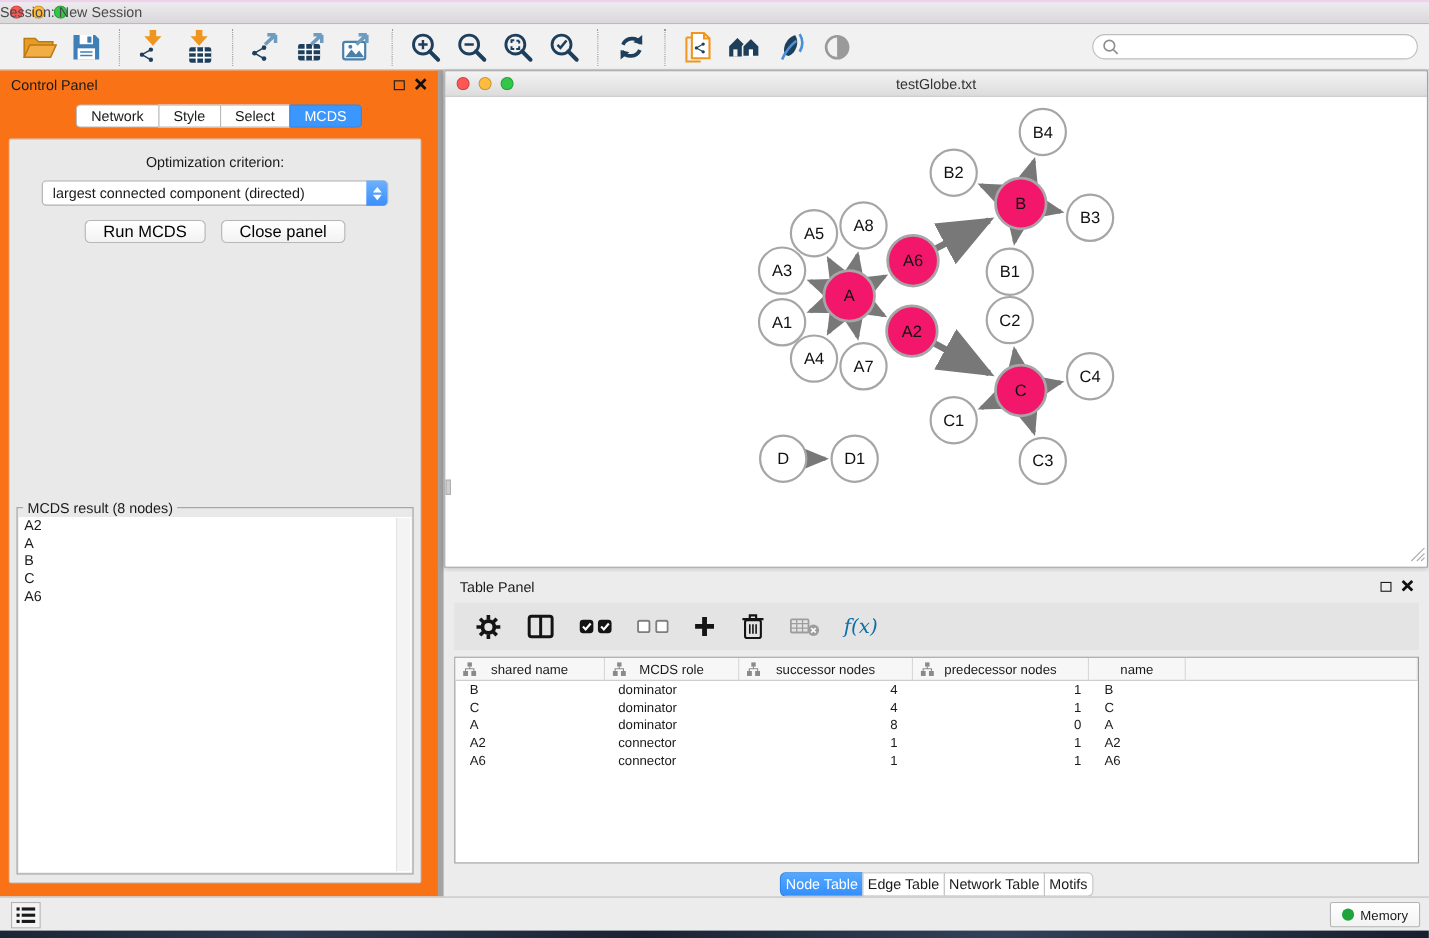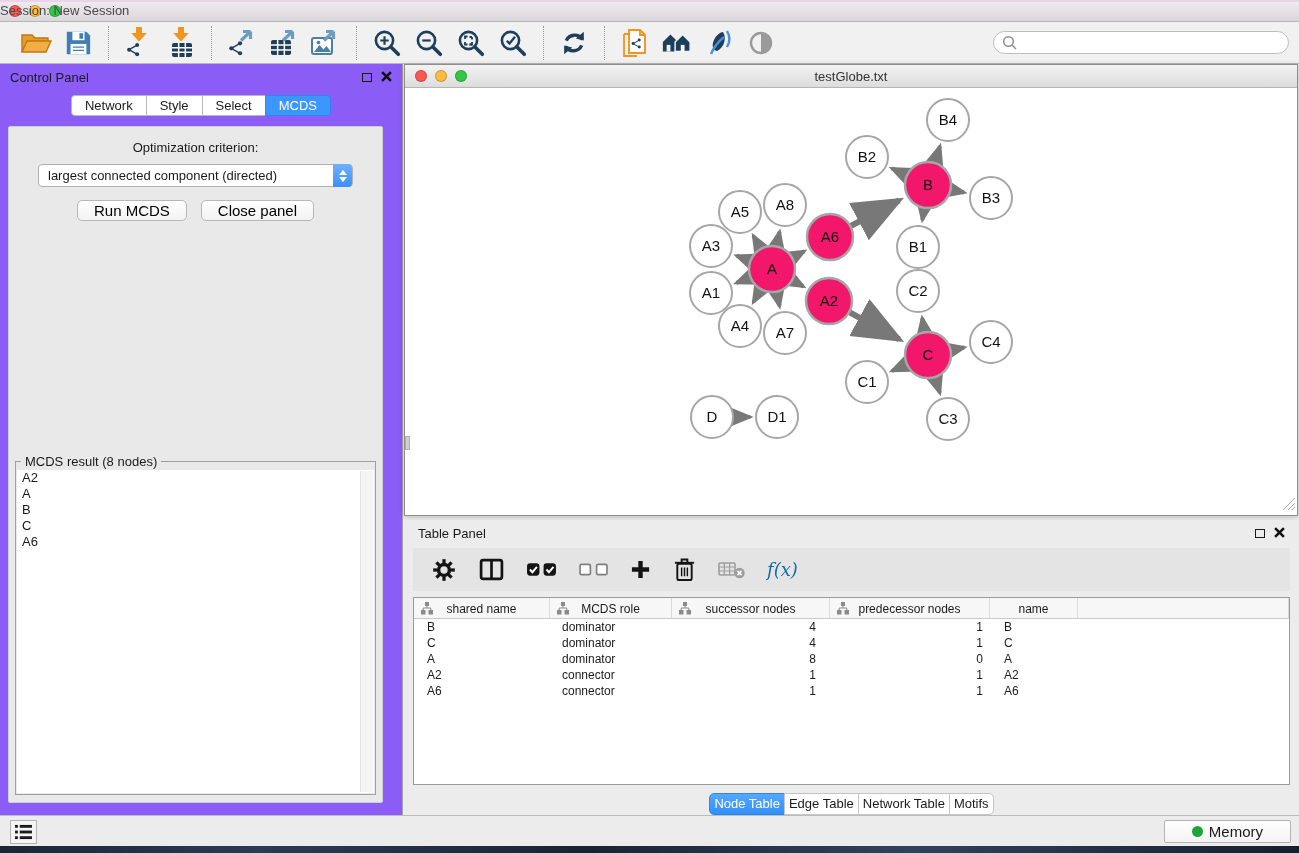--- a/index.html
+++ b/index.html
@@ -23,21 +23,21 @@
   .tb-group { display:flex; align-items:center; gap:10px; padding:0 14px; height:34px; }
   .tb-group + .tb-group { border-left:1px dotted #9a9a9a; }
   .tb-btn { width:32px; height:32px; display:flex; align-items:center; justify-content:center; cursor:default; }
   .tb-btn svg { display:block; }
   .search-wrap { margin-left:auto; margin-right:10px; position:relative; }
   .search-input { width:296px; height:23px; border:1px solid #bdbdbd; border-radius:12px; background:#fff;
     padding:0 10px 0 28px; font-size:12px; outline:none; font-family:inherit; }
   .search-icon { position:absolute; left:9px; top:4px; }
 
   
-  .control-panel { position:absolute; left:0; top:64px; width:403px; height:751px; background:#8b5cf6; border-right:1px solid #a3a3a3; }
+  .control-panel { position:absolute; left:0; top:64px; width:403px; height:751px; background:#f97316; border-right:5px solid #a3a3a3; }
   .cp-header { height:26px; display:flex; align-items:center; padding:0 10px; }
   .cp-title { font-size:13px; color:#1a1a1a; }
   .win-icons { margin-left:auto; display:flex; gap:9px; align-items:center; }
   .float-icon { width:10px; height:9px; border:1.6px solid #1a1a1a; display:inline-block; }
   .cp-tabs { display:flex; justify-content:center; margin-top:5px; position:relative; z-index:2; }
   .cp-tab { height:21px; line-height:19px; padding:0 13px; background:#fff; border:1px solid #b9b9b9; margin-left:-1px; font-size:13px; cursor:default; }
   .cp-tab:first-child { border-radius:4px 0 0 4px; margin-left:0; }
   .cp-tab:last-child { border-radius:0 4px 4px 0; }
   .cp-tab.active { background:#3b97fd; border-color:#2f86ea; color:#fff; }
   .cp-inner { position:absolute; left:8px; top:62px; width:375px; height:677px; background:#e9e9e9; border:1px solid #cfcfcf; border-radius:2px; }
@@ -83,21 +83,21 @@
   .td.c4 { padding-left:14px; }
   .tp-tabs { display:flex; justify-content:center; margin-top:8px; }
   .tp-tab { height:22px; line-height:20px; padding:0 4px; background:#fff; border:1px solid #c4c4c4; margin-left:-1px; font-size:13px; cursor:default; }
   .tp-tab:first-child { border-radius:5px 0 0 5px; margin-left:0; }
   .tp-tab:last-child { border-radius:0 5px 5px 0; }
   .tp-tab.active { background:linear-gradient(#55a8ff,#338ffc); border-color:#2f86ea; color:#fff; }
 
   
   .status-bar { position:absolute; left:0; top:815px; width:1299px; height:31px; background:#ececec; border-top:1px solid #bdbdbd; }
   .list-btn { position:absolute; left:10px; top:4px; width:27px; height:24px; background:#f4f4f4; border:1px solid #b4b4b4; display:flex; align-items:center; justify-content:center; }
-  .memory-btn { position:absolute; right:8px; top:4px; height:23px; background:linear-gradient(#ffffff,#f3f3f3); border:1px solid #b4b4b4; border-radius:2px; display:flex; align-items:center; gap:6px; padding:0 27px; font-size:15px; }
+  .memory-btn { position:absolute; right:8px; top:4px; height:23px; background:linear-gradient(#ffffff,#f3f3f3); border:1px solid #b4b4b4; border-radius:2px; display:flex; align-items:center; gap:6px; padding:0 10px; font-size:12px; }
   .mem-dot { width:11px; height:11px; border-radius:50%; }
   .desktop-strip { position:absolute; left:0; top:846px; width:1299px; height:7px;
     background:linear-gradient(90deg,#1b2535,#2c3a52 20%,#1a2333 45%,#32415a 70%,#161f2e); }
 </style>
 </head>
 <body>
 
 <div class="titlebar">
   <div class="traffic main">
     <span class="dot red"></span>

